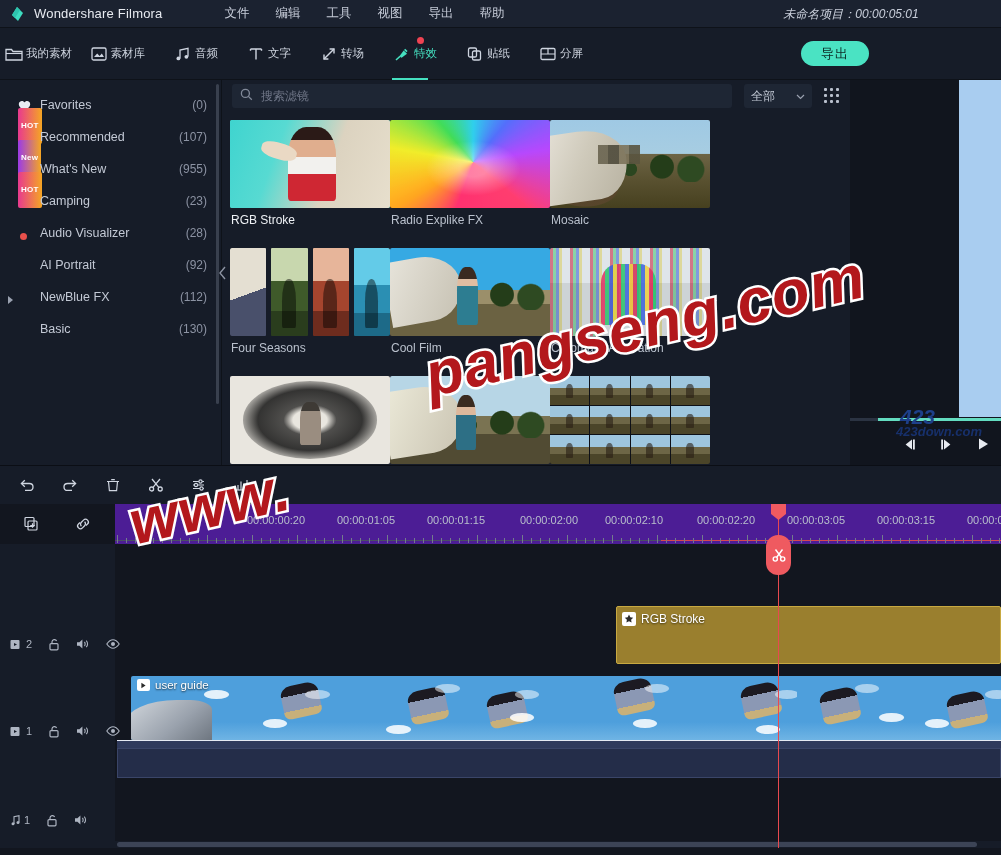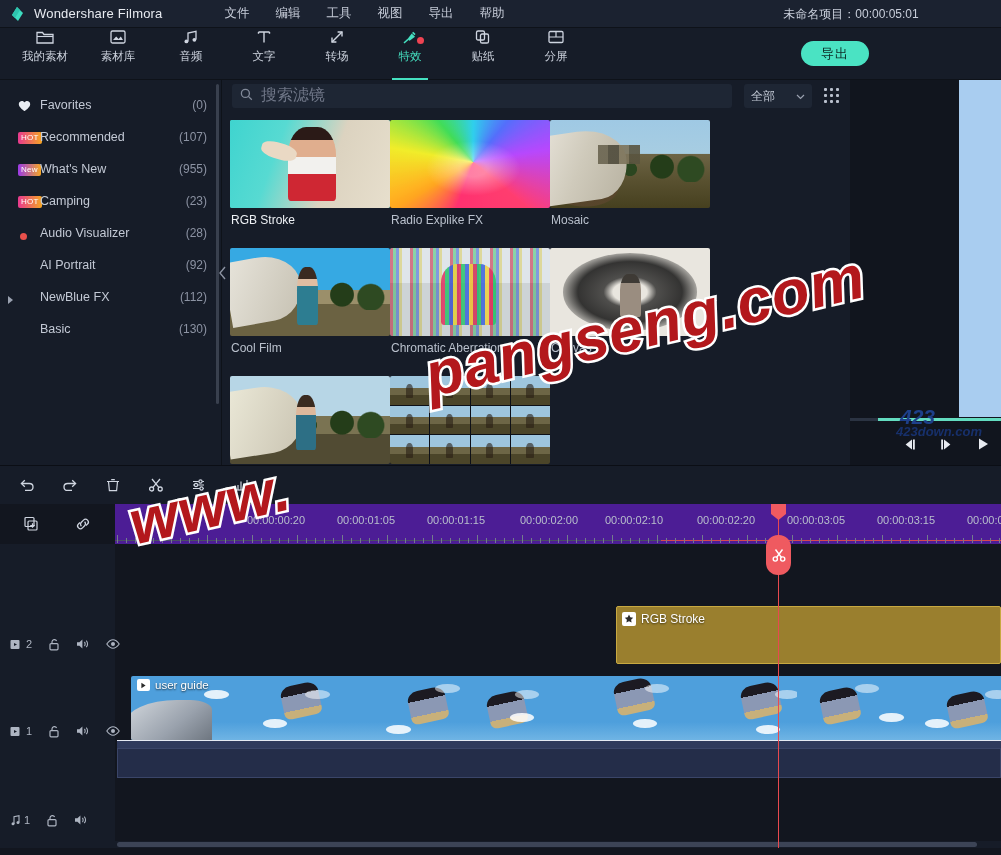--- a/index.html
+++ b/index.html
@@ -22,32 +22,32 @@
     width: 16px; height: 16px; margin-left: 9px; margin-right: 9px;
     position: relative; flex: none;
   }
   .logo-mark svg { display:block; }
   .app-title { font-size: 13px; color: #e7eaf0; letter-spacing: .2px; }
   .menu { display: flex; margin-left: 62px; gap: 26px; }
   .menu-item { font-size: 12.5px; color: #c6ccd8; cursor: default; }
   .project-name {
     position: absolute; right: 0; top: 0; height: 28px; width: 300px;
     display: flex; align-items: center; justify-content: center;
-    font-size: 12px; color: #c9cfdb;
+    font-size: 12px; color: #c9cfdb; font-style: italic;
   }
 
   
   .toolbar {
     position: absolute; top: 28px; left: 0; width: 1001px; height: 52px;
     background: #161c28; display: flex; align-items: center;
     border-bottom: 1px solid #0e1219;
   }
   .tool-tab {
-    width: 54px; height: 52px; display: flex; flex-direction: column;
-    align-items: center; justify-content: flex-start; gap: 3px;
+    width: 54px; height: 52px; display: flex; flex-direction: row;
+    align-items: center; justify-content: flex-end; gap: 3px;
     position: relative; cursor: pointer; margin-left: 0;
   }
   .tool-tab .ic { height: 18px; display:flex; align-items:center; justify-content:center; }
   .tool-tab .lbl { font-size: 11.5px; color: #cbd1dc; white-space: nowrap; }
   .tool-tab.active .lbl { color: #45e0c0; }
   .tool-tab.active::after {
     content: ""; position: absolute; bottom: 0; left: 9px; right: 9px;
     height: 2px; background: #45e0c0;
   }
   .tool-tab .dot {
@@ -69,21 +69,21 @@
   }
   .side-item {
     height: 32px; display: flex; align-items: flex-end; padding: 0 14px 0 18px;
     font-size: 12.5px; color: #c3c9d5; cursor: pointer; position: relative;
   }
   .side-item.selected { background: #2a3140; }
   .side-ic { width: 22px; flex: none; display: flex; align-items: center; }
   .side-label { flex: 1; white-space: nowrap; overflow: hidden; }
   .side-count { color: #8c93a3; font-size: 12px; }
   .badge {
-    font-size: 8px; font-weight: normal; color: #fff; padding: 1px 3px;
+    font-size: 8px; font-weight: bold; color: #fff; padding: 13px 3px;
     border-radius: 2px; letter-spacing: .3px; line-height: 1.25; margin-top: 27px;
   }
   .badge.hot { background: linear-gradient(90deg,#e8398f,#f5a623); }
   .badge.new { background: linear-gradient(90deg,#9b3ae8,#f5a623); }
   .rec-dot { width: 7px; height: 7px; border-radius: 50%; background: #e8504b; margin-left: 2px; }
   .caret-right { width: 0;height: 0;border-left: 5px solid #9aa1b0;border-top: 4px solid transparent;border-bottom: 4px solid transparent; margin-left: -10px; margin-right: 5px;}
   .side-scroll {
     position: absolute; right: 2px; top: 4px; width: 3px; height: 320px;
     background: #39404e; border-radius: 2px;
   }
@@ -98,21 +98,21 @@
     position: absolute; top: 80px; left: 222px; width: 628px; height: 385px;
     background: #161c28;
   }
   .searchbar {
     position: absolute; top: 4px; left: 10px; width: 500px; height: 24px;
     background: #1e2634; border-radius: 3px; display: flex; align-items: center;
     padding: 0 8px; gap: 8px; cursor: text;
   }
   .search-input {
     background: transparent; border: none; outline: none; flex: 1;
-    color: #cfd5e0; font-size: 16px; font-family: Liberation Mono, monospace;
+    color: #cfd5e0; font-size: 12px; font-family: Liberation Sans, sans-serif;
   }
   .search-input::placeholder { color: #6f7687; }
   .filter-select {
     position: absolute; top: 4px; left: 522px; width: 68px; height: 24px;
     background: #1e2634; border-radius: 3px; display: flex; align-items: center;
     justify-content: space-between; padding: 0 7px; font-size: 12px; color: #c3c9d5;
     cursor: pointer;
   }
   .grid-toggle {
     position: absolute; top: 6px; left: 600px; width: 20px; height: 20px;
@@ -604,20 +604,37 @@
         <div class="eff-thumb">
           <div class="th vine">
               <div class="vine-trees"></div>
               <div class="arm"></div>
               <div class="mosaic-px"></div>
             </div>
         </div>
         <div class="eff-name">Mosaic</div>
       </div>
 
+      <div class="eff-cell">
+        <div class="eff-thumb">
+          <div class="th four-seasons">
+            <div class="fs-pane fs1"></div>
+            <div class="fs-pane fs2">
+                <div class="fs-tree"></div>
+              </div>
+            <div class="fs-pane fs3">
+                <div class="fs-tree"></div>
+              </div>
+            <div class="fs-pane fs4">
+                <div class="fs-tree"></div>
+              </div>
+          </div>
+        </div>
+        <div class="eff-name">Four Seasons</div>
+      </div>
 
       <div class="eff-cell">
         <div class="eff-thumb">
           <div class="th coolfilm">
               <div class="vine-trees"></div>
               <div class="arm2"></div>
               <div class="p2"></div>
             </div>
         </div>
         <div class="eff-name">Cool Film</div>

